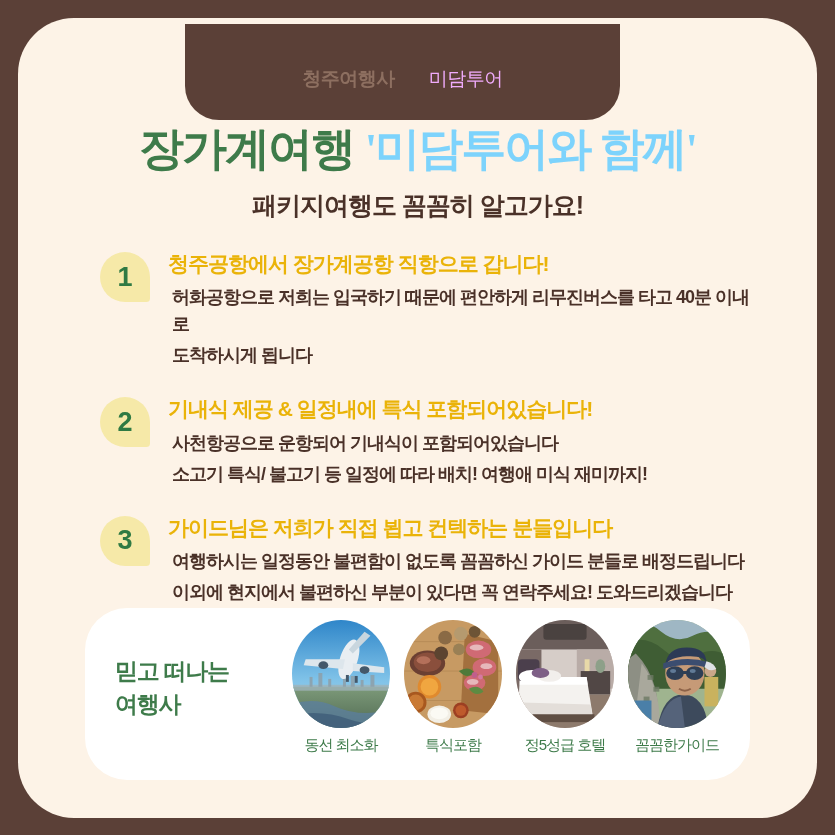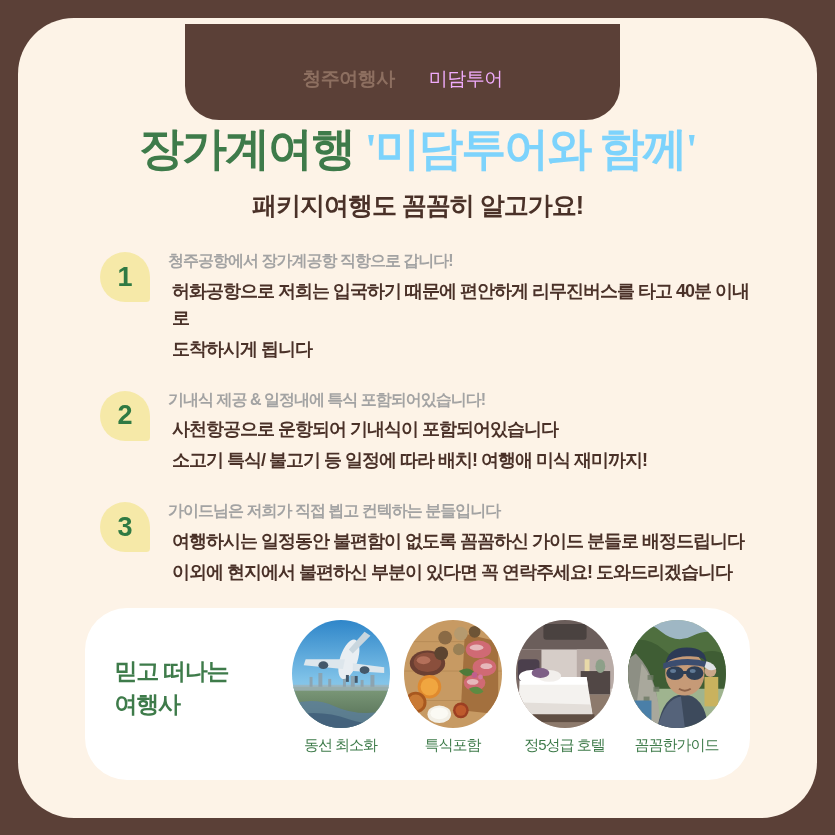--- a/index.html
+++ b/index.html
@@ -113,23 +113,23 @@
     border-radius: 26px 26px 4px 26px;
     display: flex;
     align-items: center;
     justify-content: center;
     color: #2f7a43;
     font-size: 27px;
     font-weight: bold;
   }
   .feature-head {
     margin: 0 0 6px 0;
-    font-size: 16px;
-    font-weight: bold;
-    color: #a3a3a3;
+    font-size: 21px;
+    font-weight: bold;
+    color: #eab308;
     letter-spacing: -1px;
     line-height: 1.35;
   }
   .feature-line {
     margin: 4px;
     font-size: 18px;
     font-weight: bold;
     color: #4a3128;
     letter-spacing: -1px;
     line-height: 1.5;
@@ -141,21 +141,20 @@
     left: 85px;
     top: 608px;
     width: 665px;
     height: 172px;
     background: #ffffff;
     border-radius: 42px;
     display: flex;
     align-items: center;
     padding: 0 14px 13px 30px;
     box-sizing: border-box;
-    justify-content: center;
   }
   .trust-title {
     font-size: 23px;
     font-weight: bold;
     color: #3e7b4a;
     letter-spacing: -1.3px;
     line-height: 1.4;
     width: 170px;
     flex: 0 0 auto;
   }

